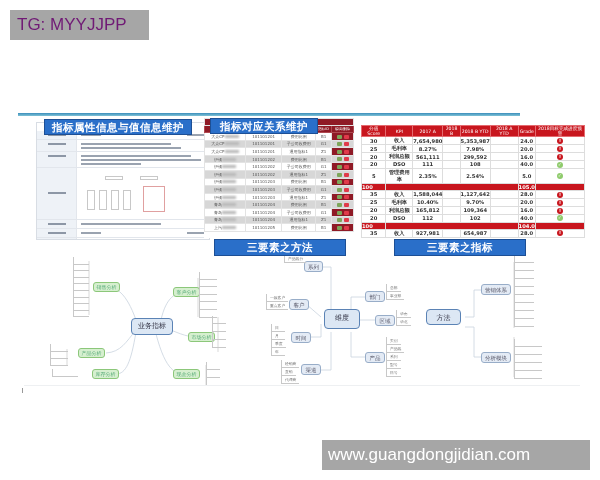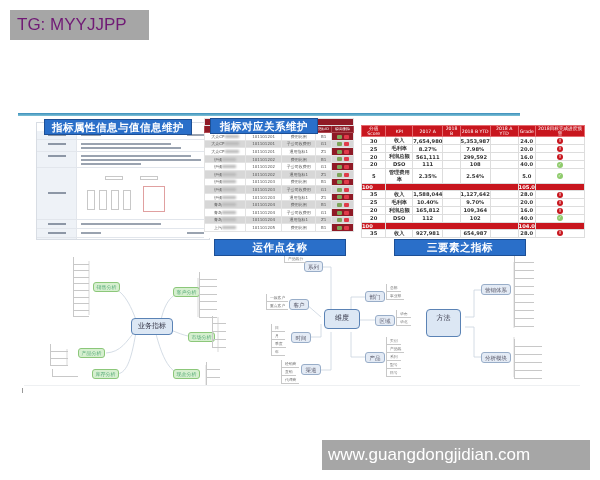--- a/index.html
+++ b/index.html
@@ -471,34 +471,34 @@
         <div class="leaf" style="left:150px;top:40px;min-width:14px">事业部</div>
         <div class="leaf" style="left:160px;top:58px;min-width:14px">华南</div>
         <div class="leaf" style="left:160px;top:66px;min-width:14px">华北</div>
         <div class="leaf" style="left:150px;top:85px;min-width:14px">类别</div>
         <div class="leaf" style="left:150px;top:93px;min-width:14px">产品线</div>
         <div class="leaf" style="left:150px;top:101px;min-width:14px">系列</div>
         <div class="leaf" style="left:150px;top:109px;min-width:14px">型号</div>
         <div class="leaf" style="left:150px;top:117px;min-width:14px">料号</div>
       </div>
   </div>
-  <div class="banner" style="left:200px;top:167px;width:132px;height:17px;line-height:15px">运作点名称</div>
+  <div class="banner" style="left:200px;top:167px;width:132px;height:17px;line-height:15px">三要素之方法</div>
 
   <div class="mm" style="left:385px;width:185px">
     <svg width="185" height="145">
       <g stroke="#c9d3de" fill="none" stroke-width="0.8">
         <path d="M66 65 L75 65 L75 38 L85 38"></path>
           <path d="M66 75 L75 75 L75 105 L85 105"></path>
       </g>
       <g stroke="#c8c8c8" stroke-width="0.7">
           <line x1="115" y1="10" x2="115" y2="76"></line>
           <line x1="115" y1="85" x2="115" y2="125"></line>
         </g>
     </svg>
-    <div class="node center" style="left:27px;top:57px;width:35px;height:28px;line-height:17px">方法</div>
+    <div class="node center" style="left:27px;top:57px;width:35px;height:16px;line-height:17px">方法</div>
     <div class="node bn" style="left:82px;top:32px;width:30px">营销体系</div>
     <div class="node bn" style="left:82px;top:100px;width:30px">分析模块</div>
     <div id="mm3-leaves">
         <div class="leaf" style="left:115px;top:3px;min-width:20px"></div>
         <div class="leaf" style="left:115px;top:11px;min-width:20px"></div>
         <div class="leaf" style="left:115px;top:19px;min-width:20px"></div>
         <div class="leaf" style="left:115px;top:27px;min-width:20px"></div>
         <div class="leaf" style="left:115px;top:35px;min-width:20px"></div>
         <div class="leaf" style="left:115px;top:43px;min-width:20px"></div>
         <div class="leaf" style="left:115px;top:51px;min-width:20px"></div>

